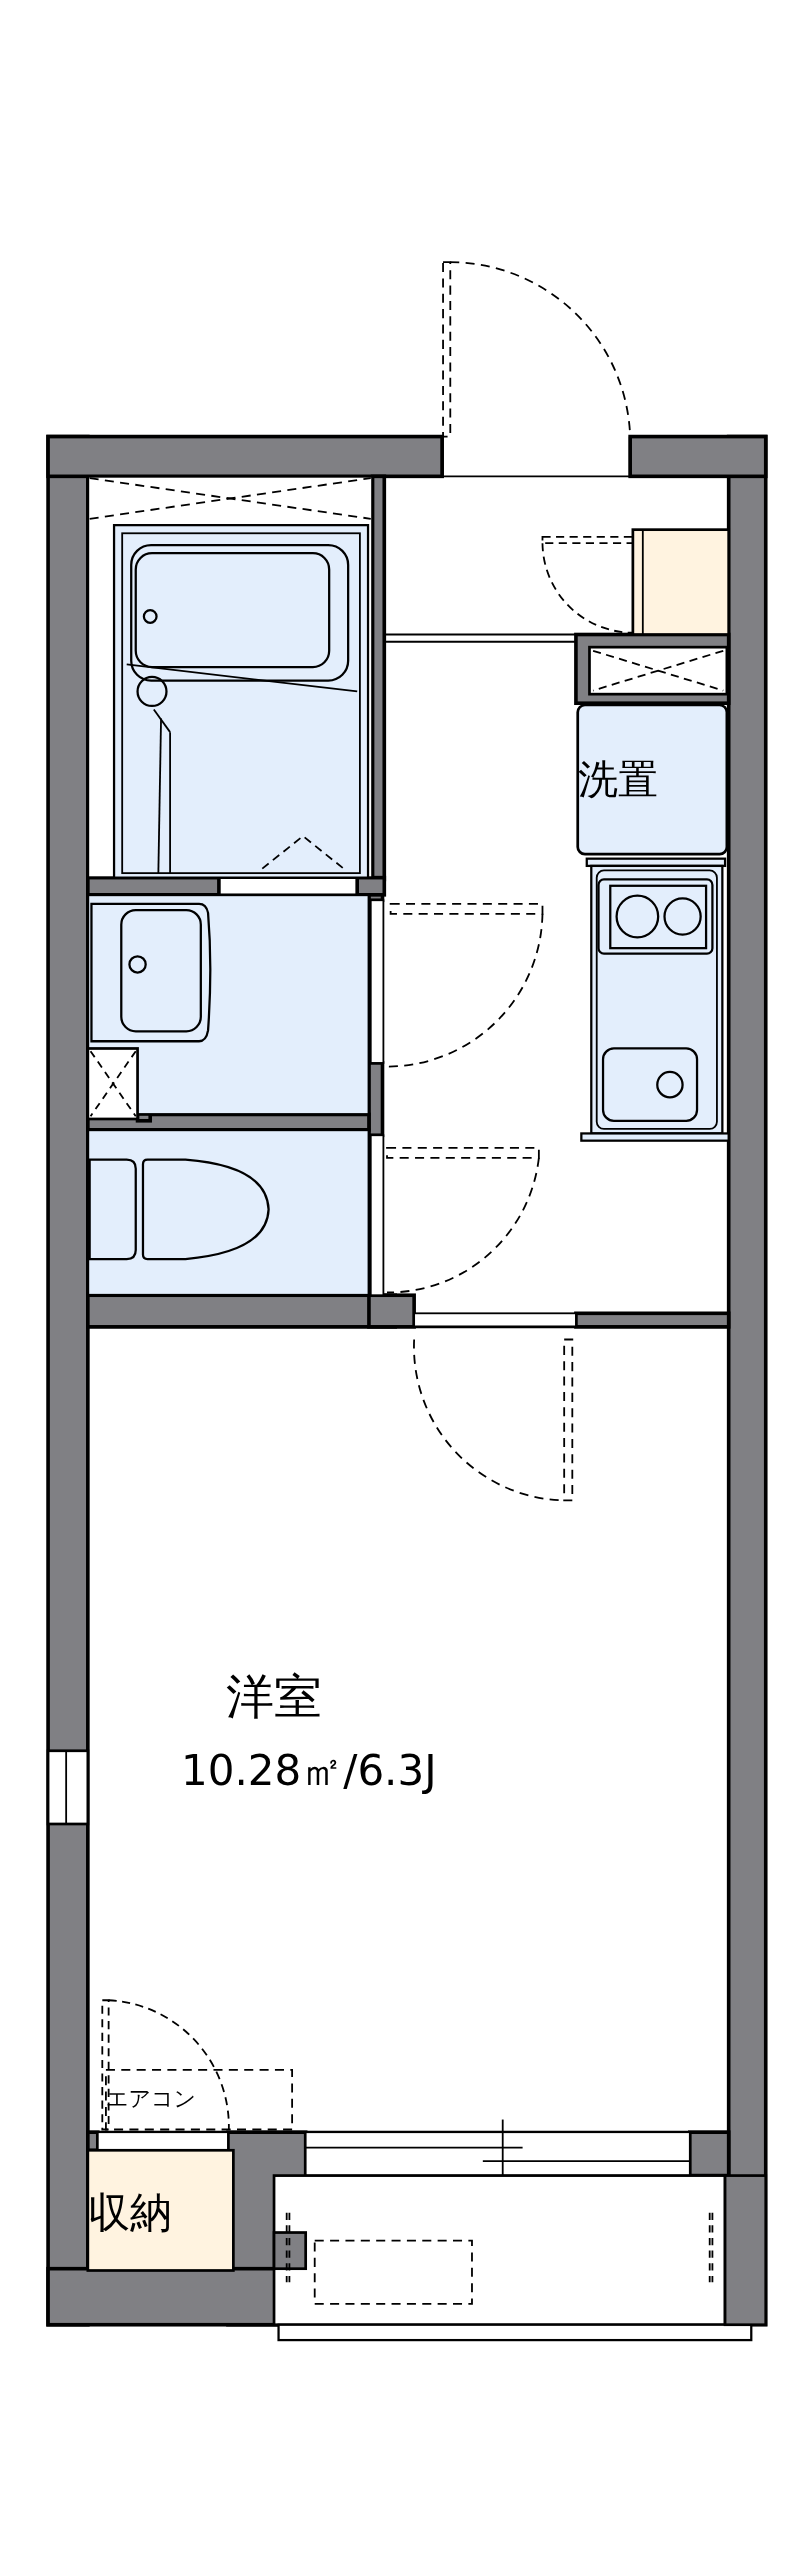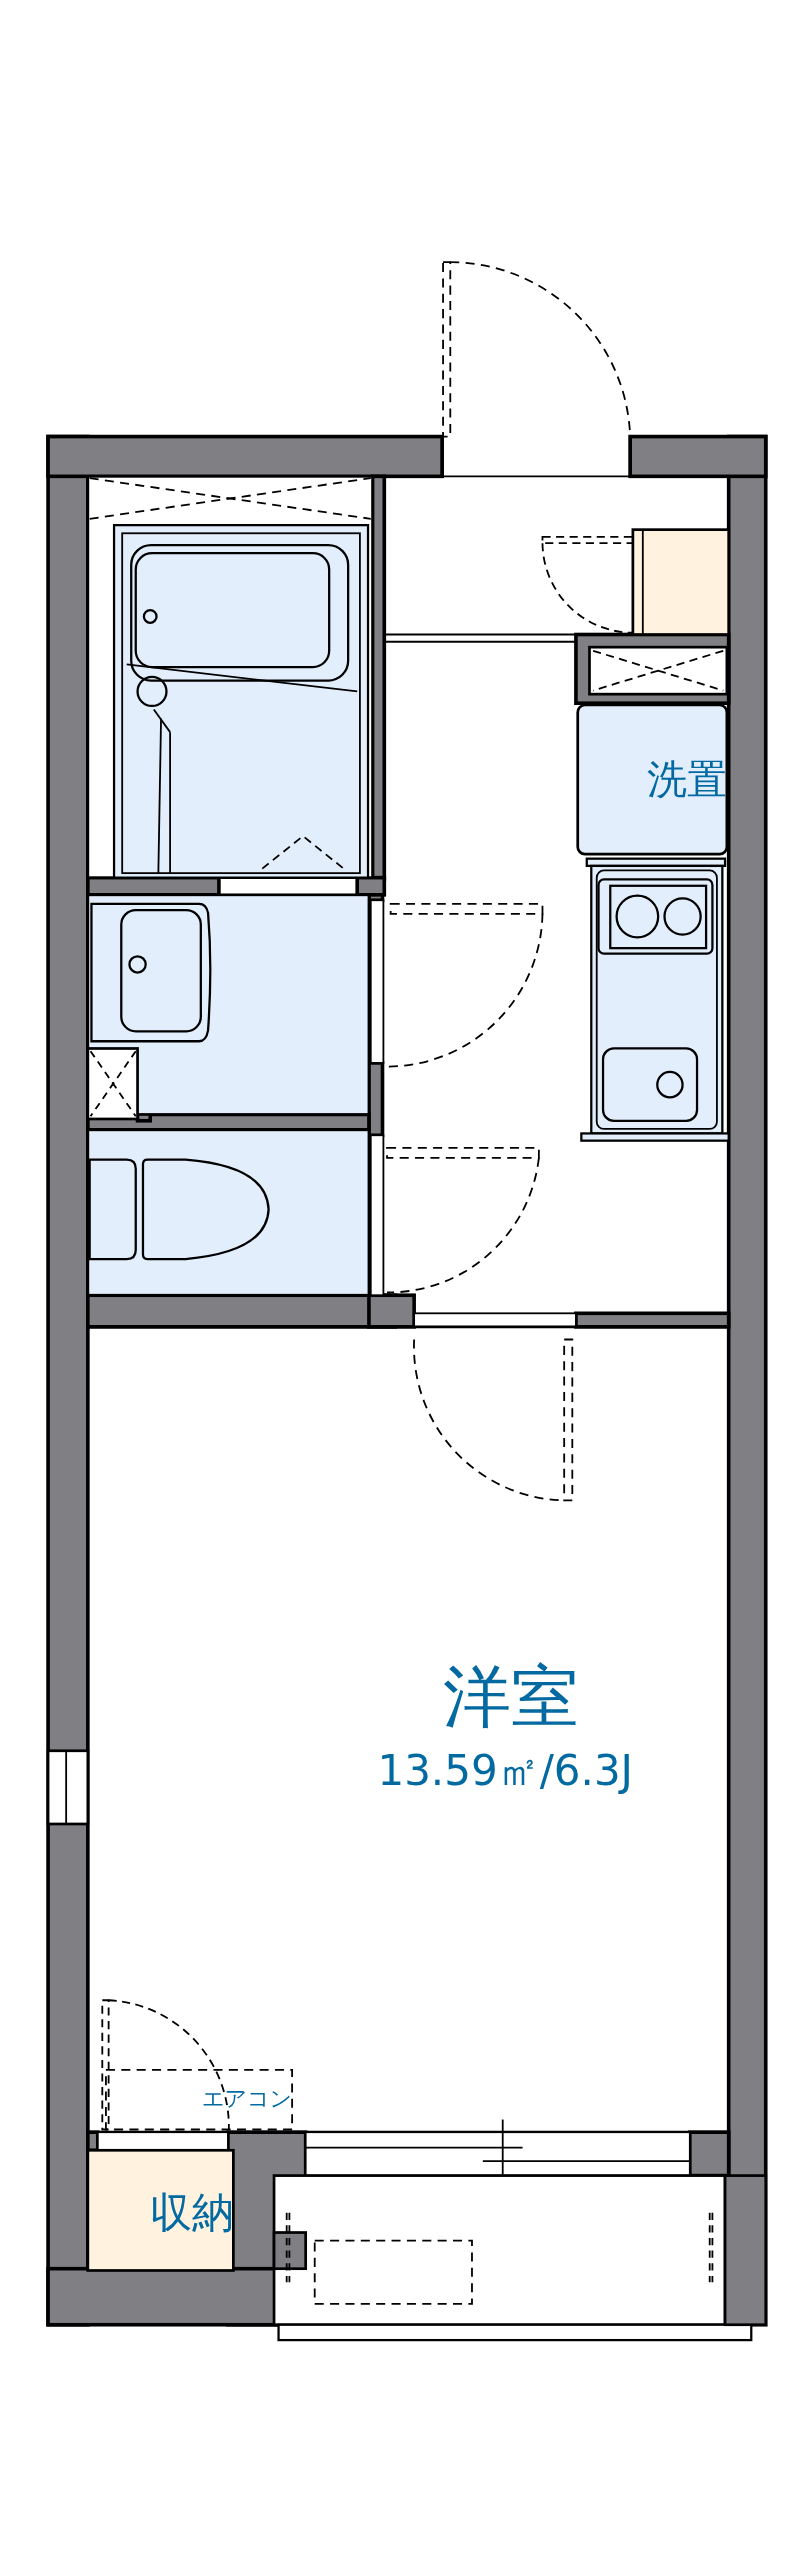--- a/index.html
+++ b/index.html
@@ -1,18 +1,18 @@
 <!DOCTYPE html>
 <html style="font-size:14.5px"><head>
 <meta charset="utf-8">
 <style>
   html,body{margin:0;padding:0;background:#fff;}
   body{width:812px;height:2576px;position:relative;overflow:hidden;font-family:"DejaVu Sans","Liberation Sans",sans-serif;}
   svg.plan{position:absolute;left:0;top:0;}
-  .lbl{position:absolute;color:#0369a1;text-align:right;white-space:nowrap;}
+  .lbl{position:absolute;color:#000000;text-align:left;white-space:nowrap;}
 </style>
 </head>
 <body>
 
 <svg class="plan" width="812" height="2576" viewBox="0 0 898 2850">
 
   <g fill="#808084" stroke="#000" stroke-width="4">
 
     <rect x="53" y="483" width="44" height="2089"></rect>
 
@@ -206,20 +206,20 @@
   <g stroke="#000" stroke-width="2" stroke-dasharray="8,6">
     <line x1="317" y1="2448" x2="317" y2="2525"></line>
     <line x1="320" y1="2448" x2="320" y2="2525"></line>
     <line x1="785" y1="2448" x2="785" y2="2525"></line>
     <line x1="788" y1="2448" x2="788" y2="2525"></line>
   </g>
 </svg>
 
 <div class="lbl" style="left:578px;top:752px;width:149px;font-size:40px;line-height:54px;">洗置</div>
 
-<div class="lbl" style="left:217px;top:1656px;width:362px;font-size:68px;line-height:81px;">洋室</div>
-
-<div class="lbl" style="left:181px;top:1744px;width:452px;font-size:42px;line-height:54px;">13.59㎡/6.3J</div>
+<div class="lbl" style="left:226px;top:1656px;width:362px;font-size:48px;line-height:81px;">洋室</div>
+
+<div class="lbl" style="left:181px;top:1744px;width:452px;font-size:42px;line-height:54px;">10.28㎡/6.3J</div>
 
 <div class="lbl" style="left:106px;top:2079px;width:186px;font-size:22px;line-height:40px;">エアコン</div>
 
 <div class="lbl" style="left:88px;top:2186px;width:146px;font-size:42px;line-height:54px;">収納</div>
 
 
 </body></html>

